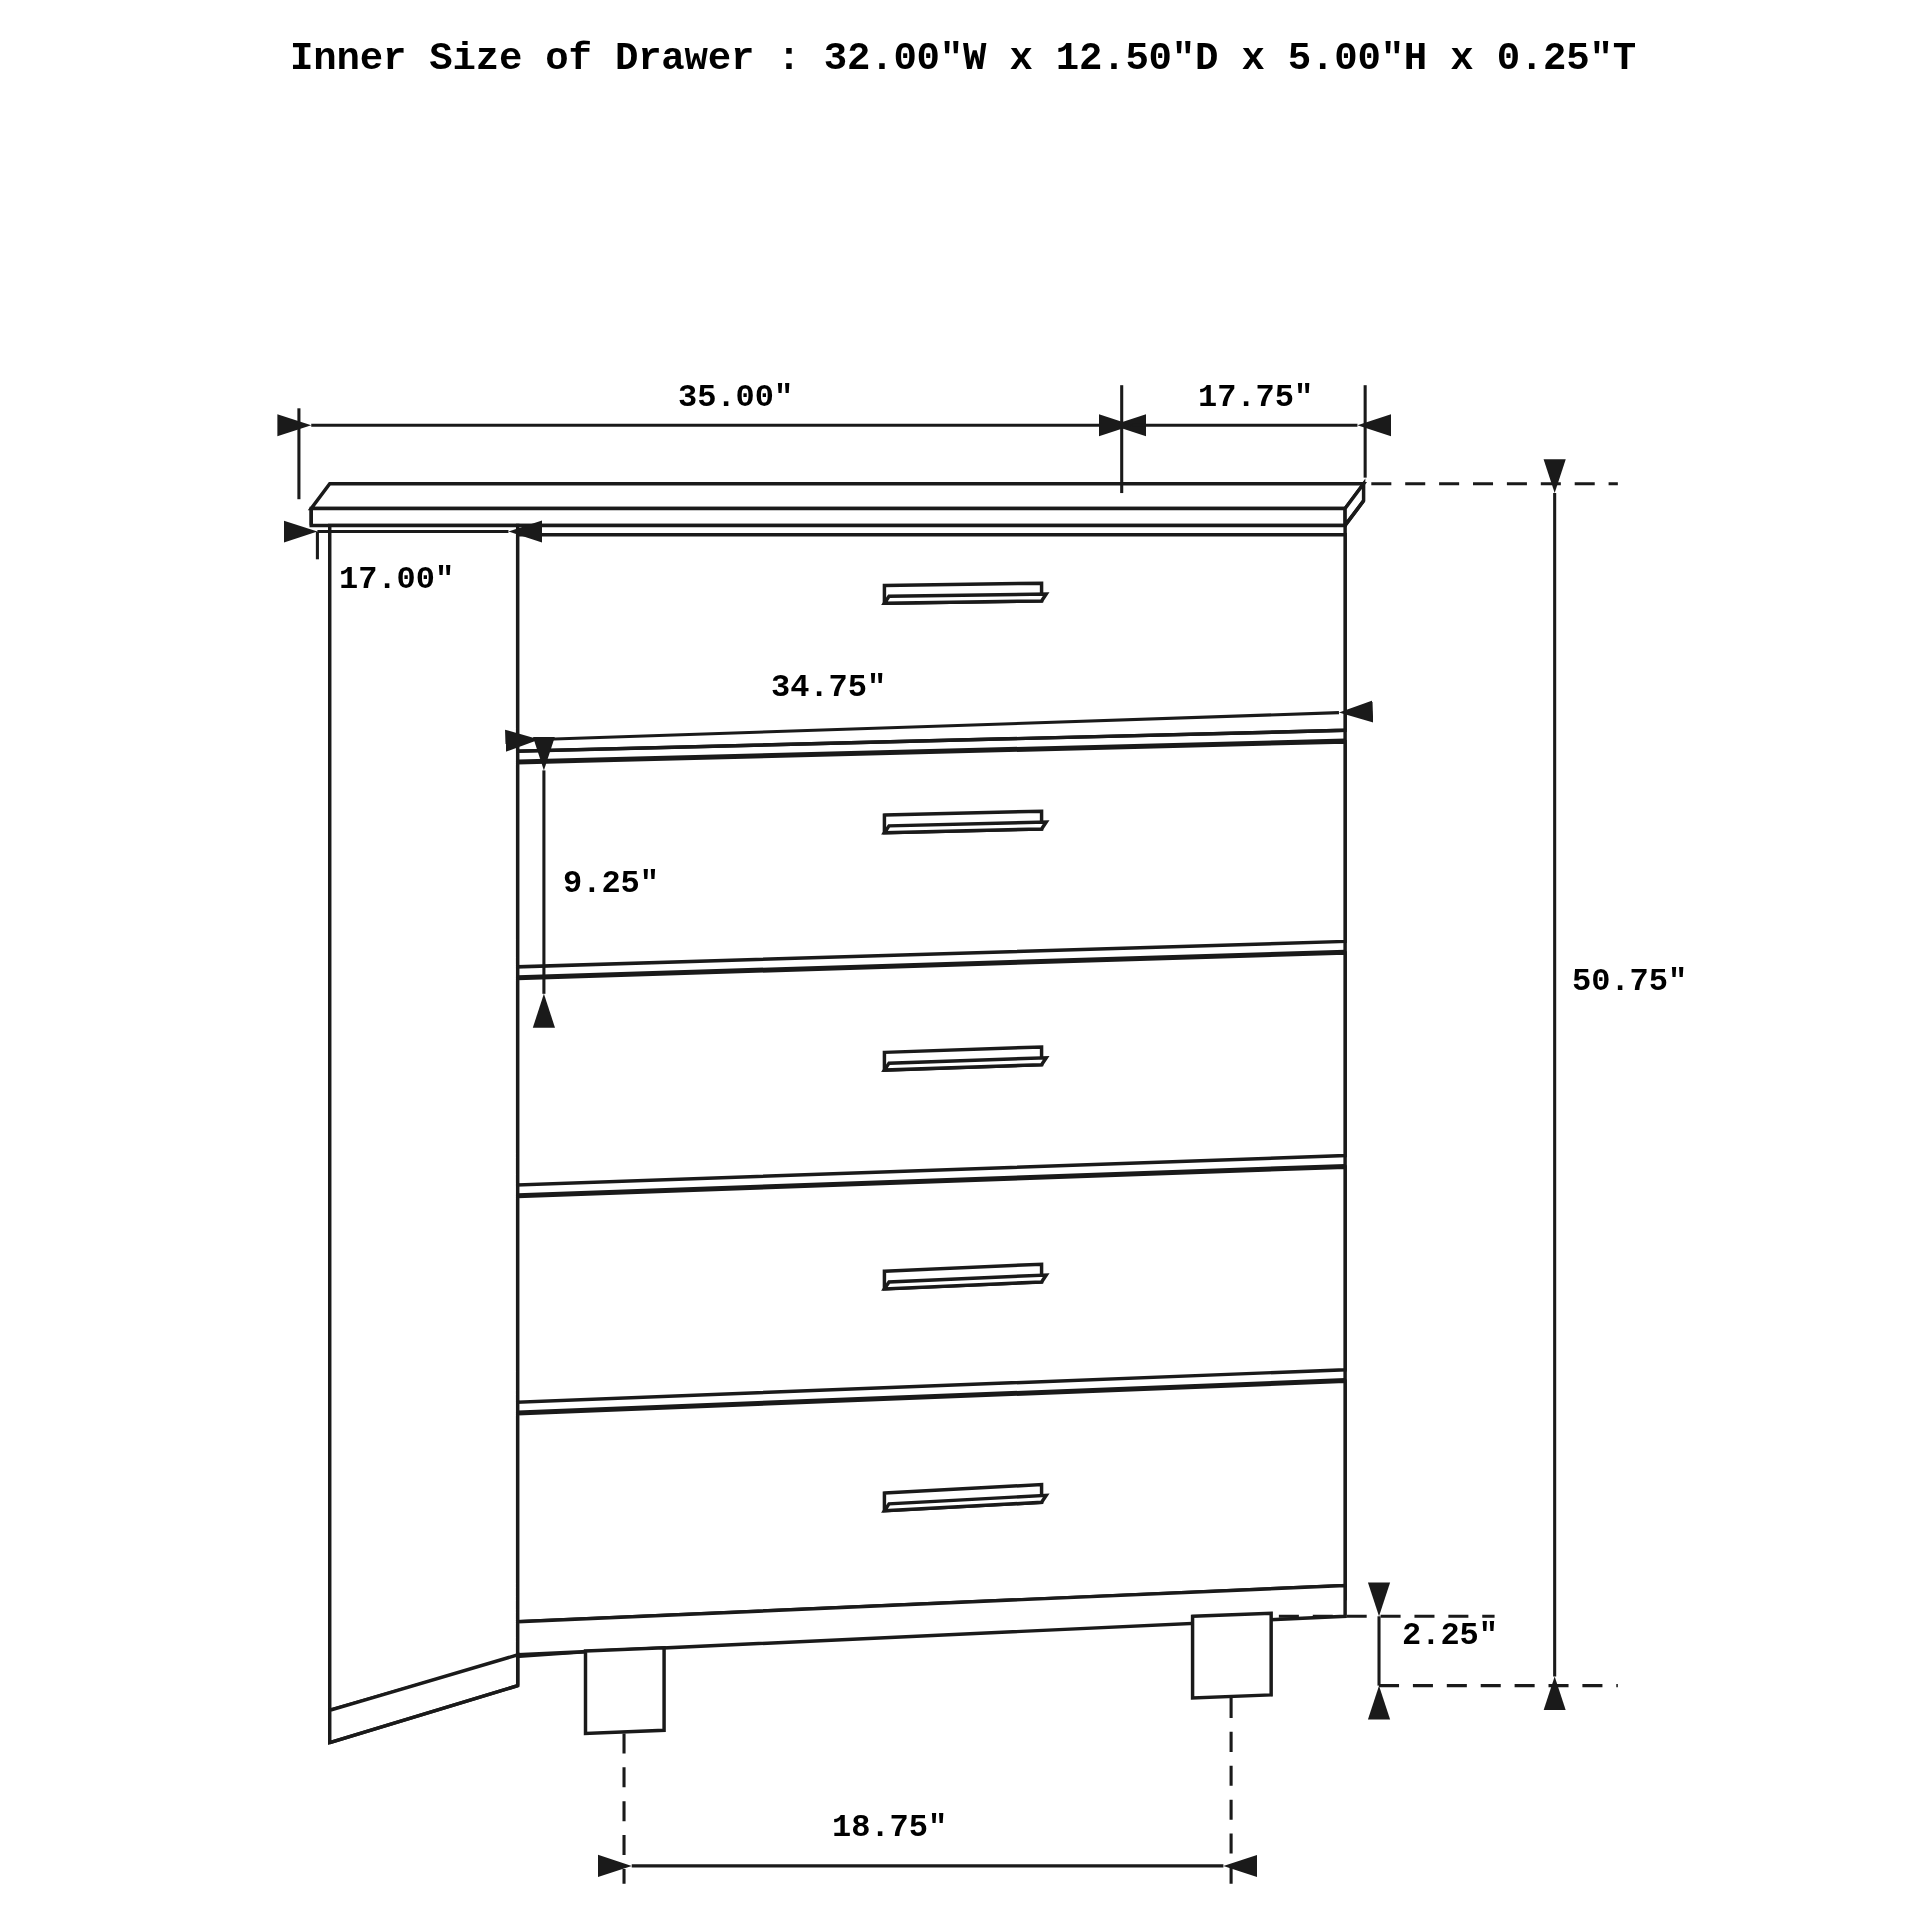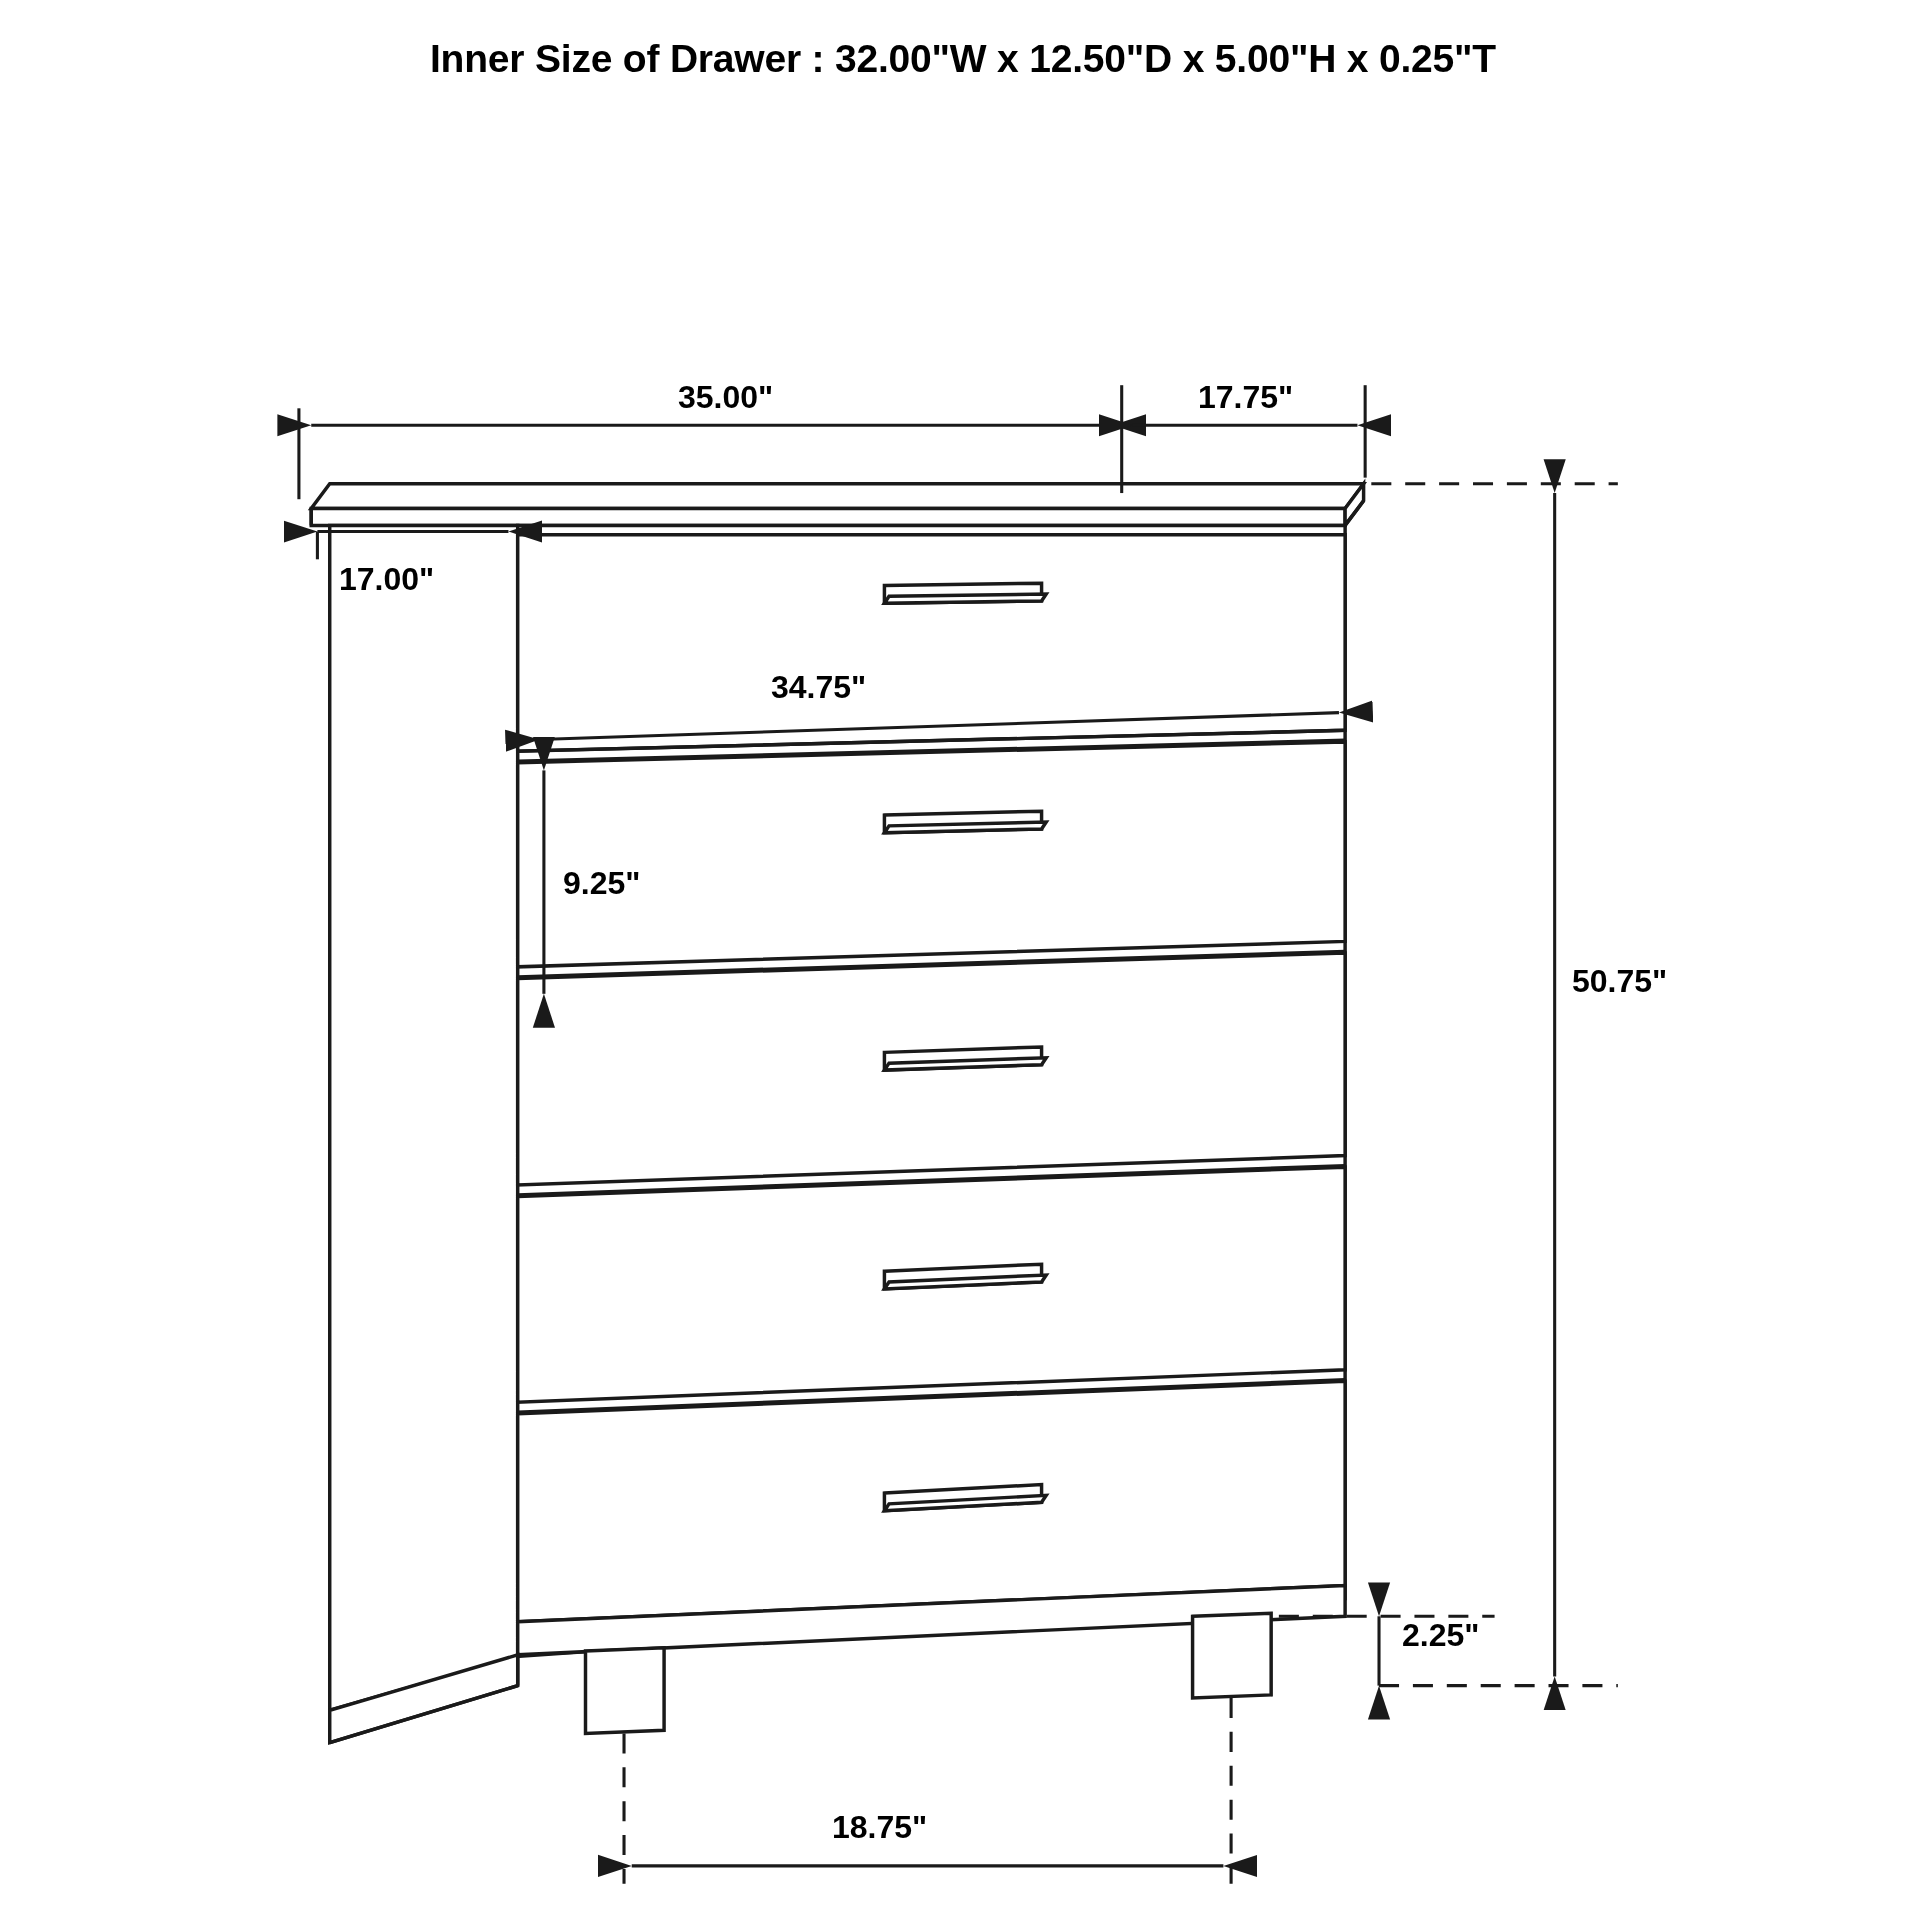--- a/index.html
+++ b/index.html
@@ -12,20 +12,21 @@
     height: 1926px;
     font-family: "Liberation Sans", sans-serif;
     overflow: hidden;
     position: relative;
   }
   #stage {
     position: absolute;
     left: 0; top: 0;
     width: 1926px;
     height: 1926px;
+    font-family: Liberation Mono, monospace;
   }
   #title {
     position: absolute;
     left: 0;
     top: 37px;
     width: 1926px;
     text-align: center;
     font-size: 39px;
     font-weight: bold;
     color: #000000;

